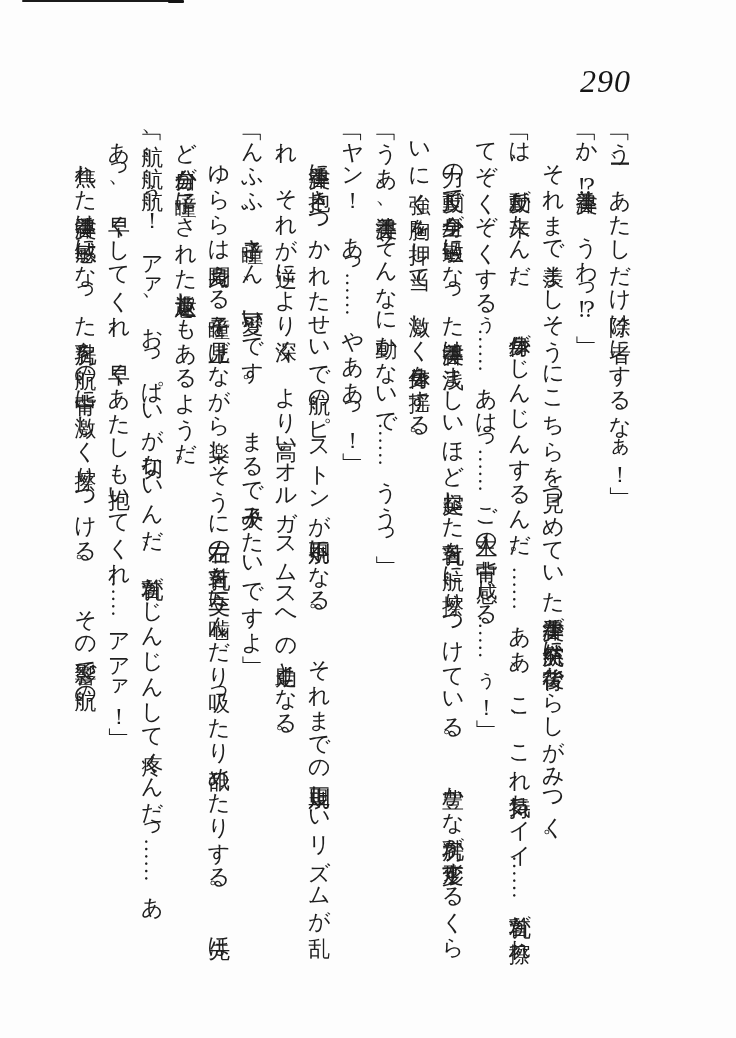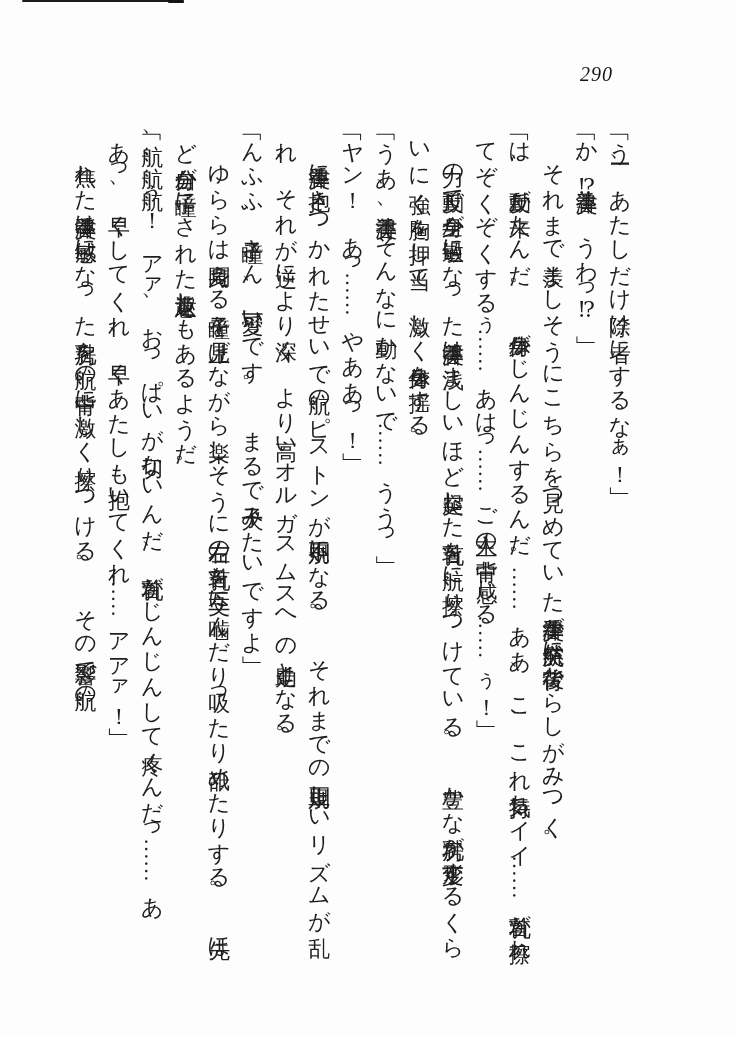--- a/index.html
+++ b/index.html
@@ -35,21 +35,21 @@
     left: 168px;
     width: 16px;
     height: 3px;
     background: #141414;
     border-radius: 1px;
   }
   .page-number {
     position: absolute;
     top: 63px;
     left: 580px;
-    font-size: 20px;
+    font-size: 32px;
     font-style: italic;
     color: #161616;
     letter-spacing: 1px;
     font-family: "Liberation Serif", "DejaVu Serif", serif;
   }
   
   .body-text {
     position: absolute;
     top: 127px;
     right: 99px;

